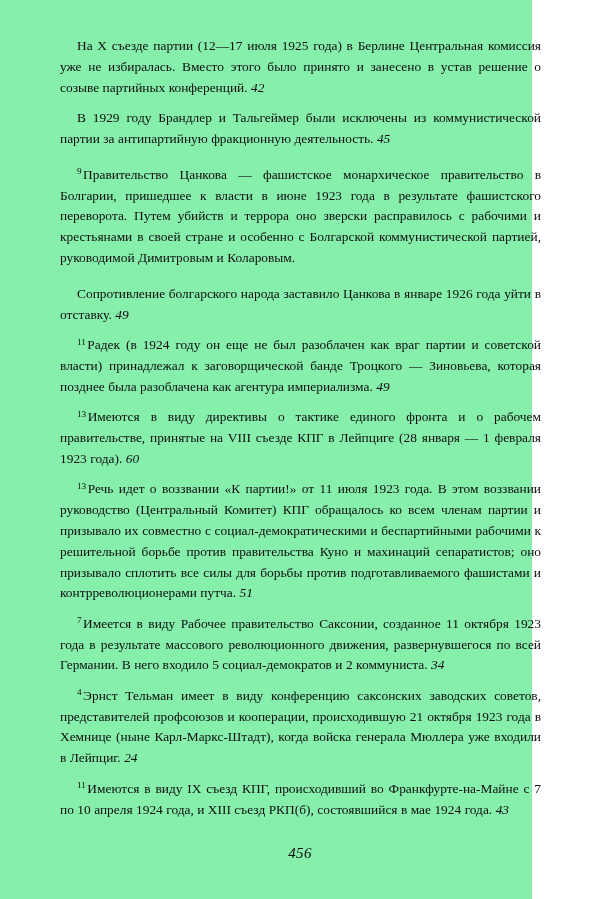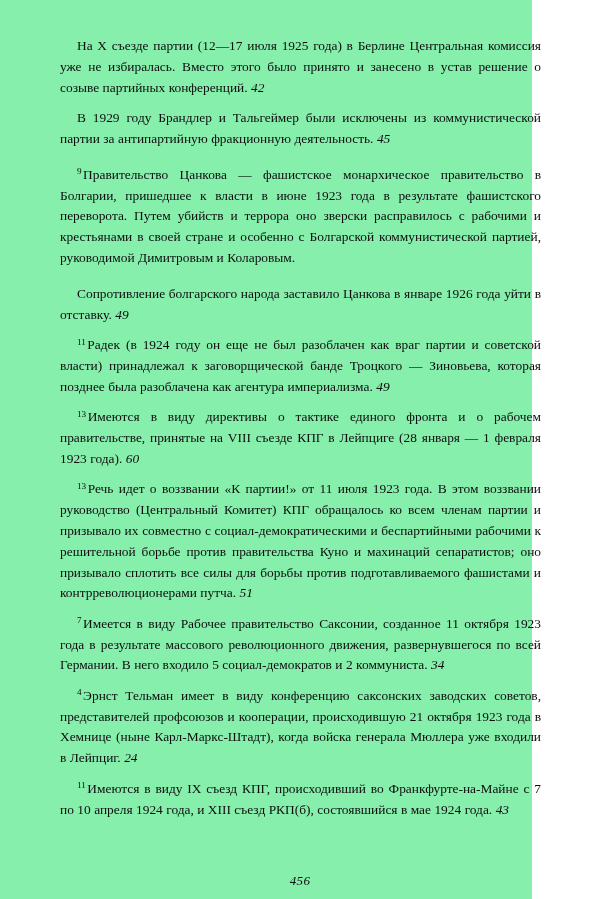--- a/index.html
+++ b/index.html
@@ -52,24 +52,23 @@
   }
   .ref {
     font-style: italic;
   }
   .page-number {
     position: absolute;
     left: 0;
     top: 845px;
     width: 600px;
     text-align: center;
-    font-size: 13px;
+    font-size: 15px;
     font-style: italic;
     letter-spacing: 0.3px;
-    margin-top: 28px;
   }
 </style>
 </head>
 <body>
 
 <div class="page">
 
   <div class="text-column">
 
     <p class="note">

